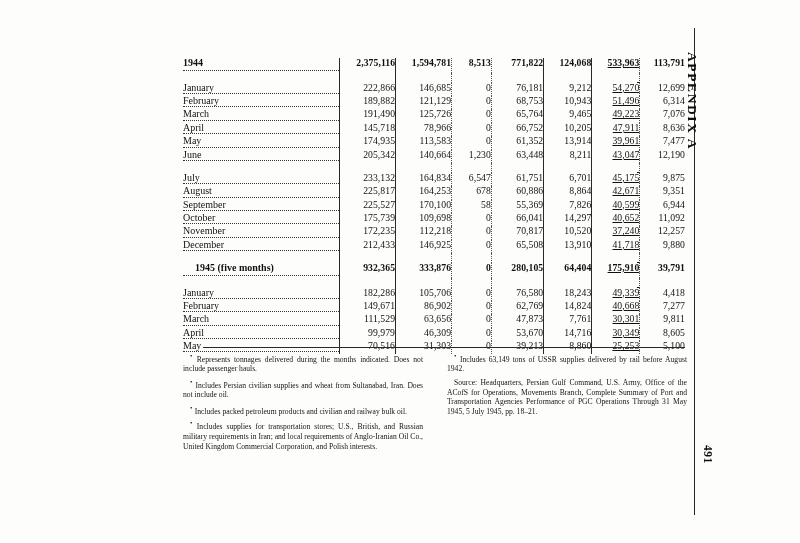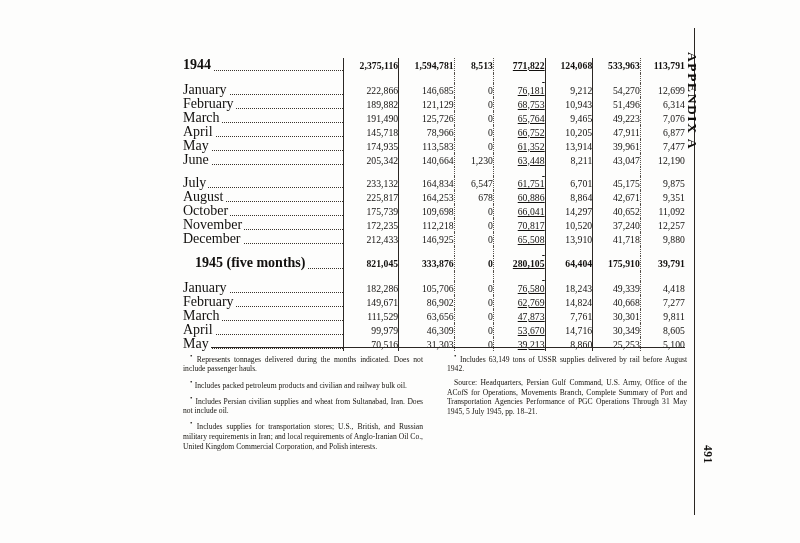--- a/index.html
+++ b/index.html
@@ -81,42 +81,42 @@
     padding: 0;
     vertical-align: baseline;
     white-space: nowrap;
   }
   td.label {
     width: 168px;
     text-align: left;
     padding-left: 2px;
     position: relative;
     overflow: hidden;
-    font-size: 14px;
+    font-size: 10px;
   }
   td.label .lt { position: relative; z-index: 2; background: #fdfdfc; padding-right: 2px;}
   td.label .leaders {
     position: absolute;
     left: 0; right: 0; bottom: 2px;
     border-bottom: 1px dotted #3a332c;
     z-index: 1;
   }
   td.num {
     text-align: right;
     padding-right: 5px;
     font-size: 9.7px;
     letter-spacing: .05px;
   }
   
   .c1 { width: 58px; }
   .c2 { width: 58px; }
   .c3 { width: 42px; }
-  .c4 { width: 55px; text-decoration: underline; }
+  .c4 { width: 55px; }
   .c5 { width: 50px; }
-  .c6 { width: 50px; }
+  .c6 { width: 50px; text-decoration: underline; }
   .c7 { width: 47px; }
 
   
   td.sep { border-left: 1px solid #2b2724; }
   td.sepd { border-left: 1px dotted #55504a; }
 
   tr.row td { height: 13.4px; }
   tr.total td { height: 15px; font-weight: bold; }
   tr.total td.label .lt,
   tr.total td.num { font-weight: bold; }
@@ -226,21 +226,21 @@
             <td class="num c7 sepd">7,076</td>
           </tr>
           <tr class="row">
             <td class="label"><span class="leaders"></span><span class="lt">April</span></td>
             <td class="num c1 sep">145,718</td>
             <td class="num c2 sep">78,966</td>
             <td class="num c3 sepd">0</td>
             <td class="num c4 sepd">66,752</td>
             <td class="num c5 sep">10,205</td>
             <td class="num c6 sep">47,911</td>
-            <td class="num c7 sepd">6,877</td>
+            <td class="num c7 sepd">8,636</td>
           </tr>
           <tr class="row">
             <td class="label"><span class="leaders"></span><span class="lt">May</span></td>
             <td class="num c1 sep">174,935</td>
             <td class="num c2 sep">113,583</td>
             <td class="num c3 sepd">0</td>
             <td class="num c4 sepd">61,352</td>
             <td class="num c5 sep">13,914</td>
             <td class="num c6 sep">39,961</td>
             <td class="num c7 sepd">7,477</td>
@@ -279,20 +279,30 @@
             <td class="label"><span class="leaders"></span><span class="lt">August</span></td>
             <td class="num c1 sep">225,817</td>
             <td class="num c2 sep">164,253</td>
             <td class="num c3 sepd">678</td>
             <td class="num c4 sepd">60,886</td>
             <td class="num c5 sep">8,864</td>
             <td class="num c6 sep">42,671</td>
             <td class="num c7 sepd">9,351</td>
           </tr>
           <tr class="row">
+            <td class="label"><span class="leaders"></span><span class="lt">September</span></td>
+            <td class="num c1 sep">225,527</td>
+            <td class="num c2 sep">170,100</td>
+            <td class="num c3 sepd">58</td>
+            <td class="num c4 sepd">55,369</td>
+            <td class="num c5 sep">7,826</td>
+            <td class="num c6 sep">40,599</td>
+            <td class="num c7 sepd">6,944</td>
+          </tr>
+          <tr class="row">
             <td class="label"><span class="leaders"></span><span class="lt">October</span></td>
             <td class="num c1 sep">175,739</td>
             <td class="num c2 sep">109,698</td>
             <td class="num c3 sepd">0</td>
             <td class="num c4 sepd">66,041</td>
             <td class="num c5 sep">14,297</td>
             <td class="num c6 sep">40,652</td>
             <td class="num c7 sepd">11,092</td>
           </tr>
           <tr class="row">
@@ -320,21 +330,21 @@
             <td class="num c1 sep">&nbsp;</td>
             <td class="num c2 sep">&nbsp;</td>
             <td class="num c3 sepd">&nbsp;</td>
             <td class="num c4 sepd">&nbsp;</td>
             <td class="num c5 sep">&nbsp;</td>
             <td class="num c6 sep">&nbsp;</td>
             <td class="num c7 sepd">&nbsp;</td>
           </tr>
           <tr class="total">
             <td class="label"><span class="leaders"></span><span class="lt indent" style="padding-left: 12px;">1945 (five months)</span></td>
-            <td class="num c1 sep">821,045</td>
+            <td class="num c1 sep">932,365</td>
             <td class="num c2 sep">333,876</td>
             <td class="num c3 sepd">0</td>
             <td class="num c4 sepd">280,105</td>
             <td class="num c5 sep">64,404</td>
             <td class="num c6 sep">175,910</td>
             <td class="num c7 sepd">39,791</td>
           </tr>
           <tr class="gap">
             <td class="label"></td>
             <td class="num c1 sep">&nbsp;</td>
@@ -397,22 +407,22 @@
           </tr>
         </tbody>
     </table>
   </div>
 
   <div id="foot-rule"></div>
 
   <div id="footnotes">
     <div class="col" id="fn-left">
         <p><span class="fn-mark">•</span> <span>Represents tonnages delivered during the months indicated. Does not include passenger hauls.</span></p>
+        <p><span class="fn-mark">•</span> <span>Includes Persian civilian supplies and wheat from Sultanabad, Iran. Does not include oil.</span></p>
         <p><span class="fn-mark">•</span> <span>Includes packed petroleum products and civilian and railway bulk oil.</span></p>
-        <p><span class="fn-mark">•</span> <span>Includes Persian civilian supplies and wheat from Sultanabad, Iran. Does not include oil.</span></p>
         <p><span class="fn-mark">•</span> <span>Includes supplies for transportation stores; U.S., British, and Russian military requirements in Iran; and local requirements of Anglo-Iranian Oil Co., United Kingdom Commercial Corporation, and Polish interests.</span></p>
       </div>
     <div class="col" id="fn-right">
         <p><span class="fn-mark">•</span> <span>Includes 63,149 tons of USSR supplies delivered by rail before August 1942.</span></p>
         <p class="source"><span class="src-label">Source:</span> <span>Headquarters, Persian Gulf Command, U.S. Army, Office of the ACofS for Operations, Movements Branch, Complete Summary of Port and Transportation Agencies Performance of PGC Operations Through 31 May 1945, 5 July 1945, pp. 18–21.</span></p>
       </div>
   </div>
 
 </div>
 

